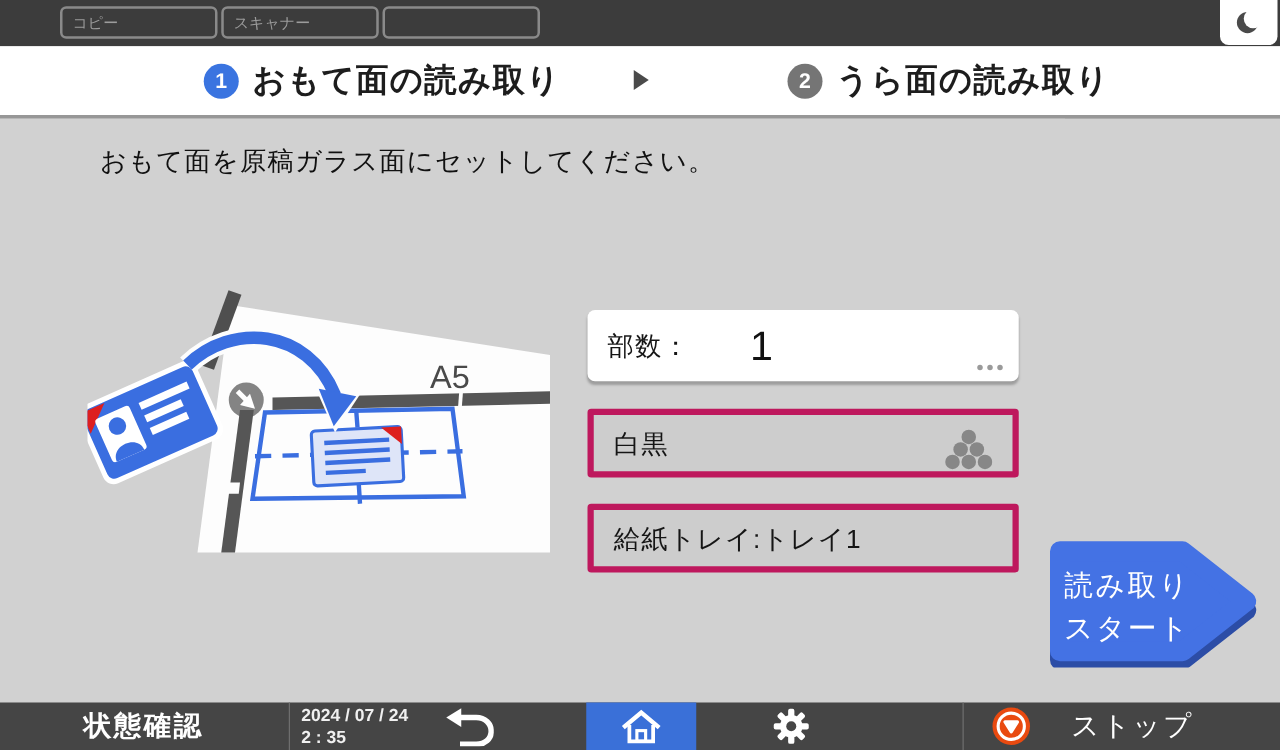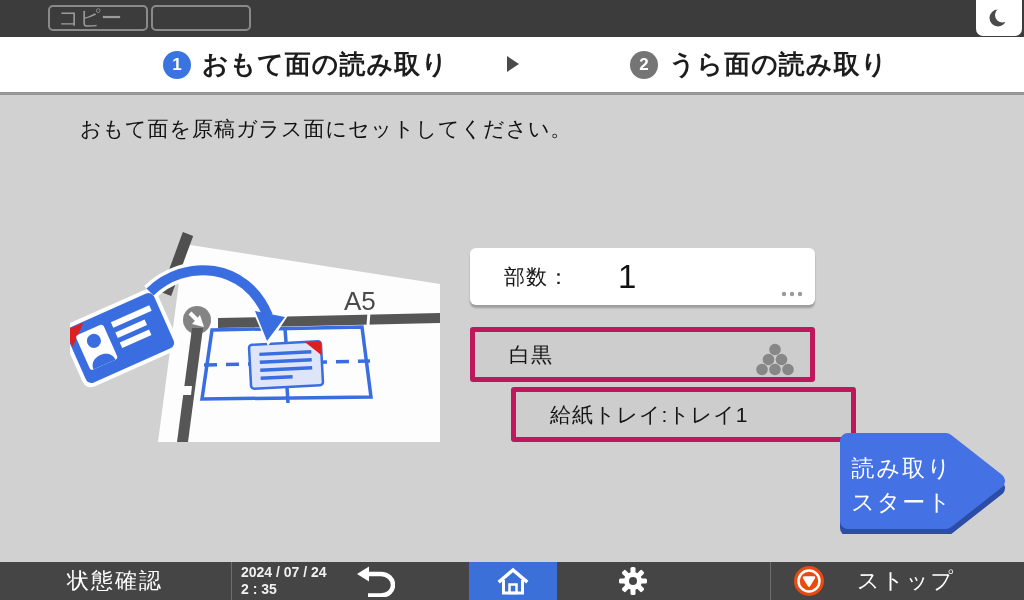--- a/index.html
+++ b/index.html
@@ -5,22 +5,22 @@
   html,body{margin:0;padding:0;}
   body{
     width:1024px;height:600px;position:relative;overflow:hidden;
     background:#d1d1d1;font-family:"Liberation Sans","DejaVu Sans",sans-serif;
     -webkit-font-smoothing:antialiased;
   }
   
   .top-bar{position:absolute;top:0;left:0;width:1024px;height:37px;background:#3c3c3c;}
   .tabs{position:absolute;left:48px;top:5px;display:flex;gap:3px;}
   .tab{
-    width:100px;height:26px;box-sizing:border-box;border:2px solid #8a8a8a;border-radius:5px;
-    color:#9c9c9c;font-size:21px;line-height:22px;padding-left:8px;background:#3c3c3c;
+    width:126px;height:26px;box-sizing:border-box;border:2px solid #8a8a8a;border-radius:5px;
+    color:#9c9c9c;font-size:12px;line-height:22px;padding-left:8px;background:#3c3c3c;
   }
   .moon-btn{
     position:absolute;right:2px;top:0;width:46px;height:36px;background:#fff;
     border-radius:0 0 7px 7px;display:flex;align-items:center;justify-content:center;
   }
   
   .step-bar{
     position:absolute;top:37px;left:0;width:1024px;height:55px;background:#ffffff;
     border-bottom:3px solid #979797;
   }
@@ -43,52 +43,53 @@
   .instruction{position:absolute;left:80px;top:20px;font-size:21px;color:#111;letter-spacing:1px;}
   .illustration{position:absolute;left:70px;top:135px;width:370px;height:215px;}
   
   .card{position:absolute;left:470px;width:345px;box-sizing:border-box;display:flex;align-items:center;}
   .card-copies{
     top:153px;height:57px;background:#ffffff;border-radius:6px;
     box-shadow:0 3px 2px rgba(0,0,0,.25);
   }
   .card-gray{background:#cdcdcd;border:5px solid #be185d;border-radius:3px;height:55px;}
   .card-color{top:232px;}
-  .card-tray{top:292px;margin-left:41px;}
-  .card-label{font-size:21px;color:#151515;padding-left:34px;letter-spacing:1px;}
+  .card-tray{top:308px;}
+  .card-label{font-size:21px;color:#151515;padding-left:16px;letter-spacing:1px;}
   .copies-value{font-size:33px;color:#111;margin-left:48px;}
   .more-dots{position:absolute;right:12px;bottom:8px;}
   .color-icon{position:absolute;right:16px;top:11px;}
   
   .start-btn{position:absolute;left:834px;top:333px;width:180px;height:106px;}
   .start-text{font-size:23px;fill:#ffffff;letter-spacing:2px;}
   
   .nav{position:absolute;bottom:0;left:0;width:1024px;height:38px;background:#454545;}
   .nav-status{
     position:absolute;left:0;top:0;width:230px;height:38px;display:flex;align-items:center;
-    justify-content:center;color:#fff;font-size:22px;letter-spacing:2px;
+    justify-content:center;color:#fff;font-size:22px;letter-spacing:2px;font-weight:bold;
   }
   .nav-sep{position:absolute;top:0;width:1px;height:38px;background:#6e6e6e;}
   .sep-1{left:231px;} .sep-2{left:770px;}
   .nav-datetime{position:absolute;left:241px;top:2px;color:#f0f0f0;font-size:14px;line-height:17px;font-weight:bold;}
   .nav-icon-btn{position:absolute;top:0;height:38px;display:flex;align-items:center;justify-content:center;}
   .nav-back{left:335px;width:80px;}
   .nav-home{left:469px;width:88px;background:#3a70d8;}
   .nav-gear{left:598px;width:70px;}
   .nav-stop{
     position:absolute;left:771px;top:0;width:253px;height:38px;display:flex;align-items:center;
     padding-left:22px;box-sizing:border-box;gap:32px;color:#fff;font-size:22px;letter-spacing:2px;
   }
 </style>
 </head>
 <body>
 
 <div class="top-bar">
   <div class="tabs">
     <div class="tab">コピー</div>
+    <div class="tab">スキャナー</div>
     <div class="tab"></div>
   </div>
   <div class="moon-btn">
     <svg width="22" height="22">
       <circle cx="10" cy="11" r="8.5" fill="#4a4a4a"></circle>
       <circle cx="14.5" cy="8" r="7.5" fill="#ffffff"></circle>
     </svg>
   </div>
 </div>
 

